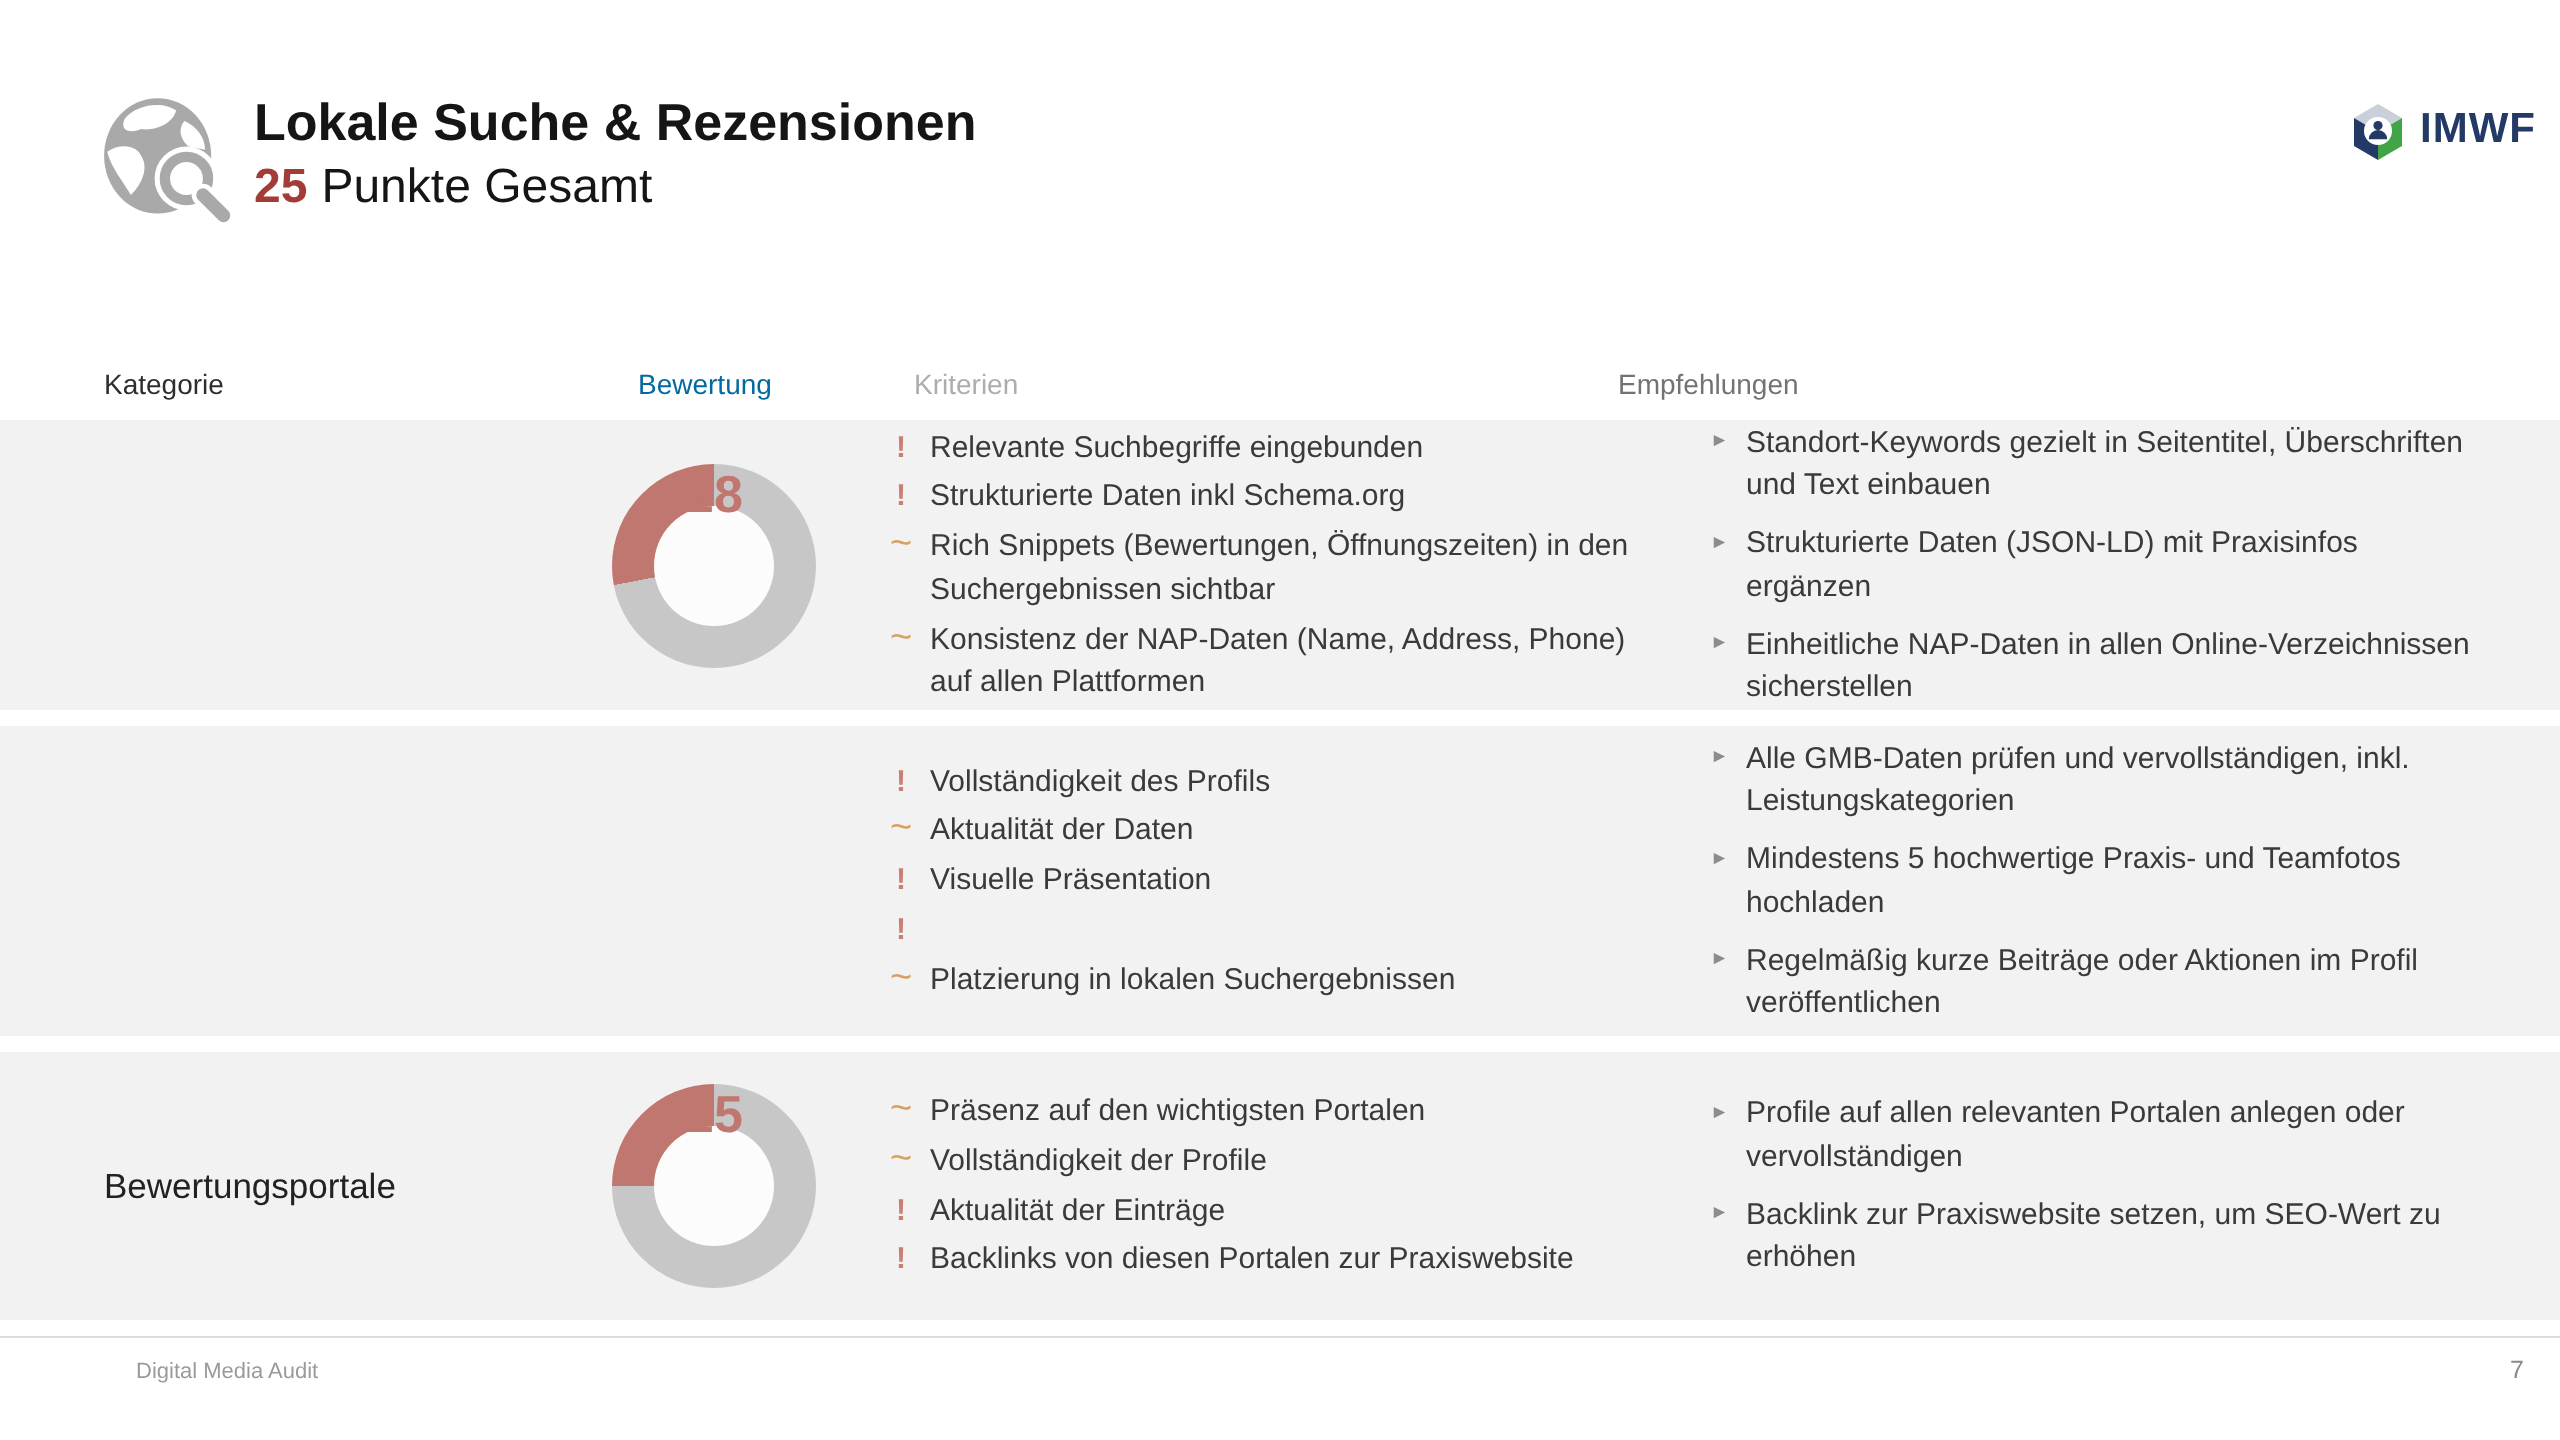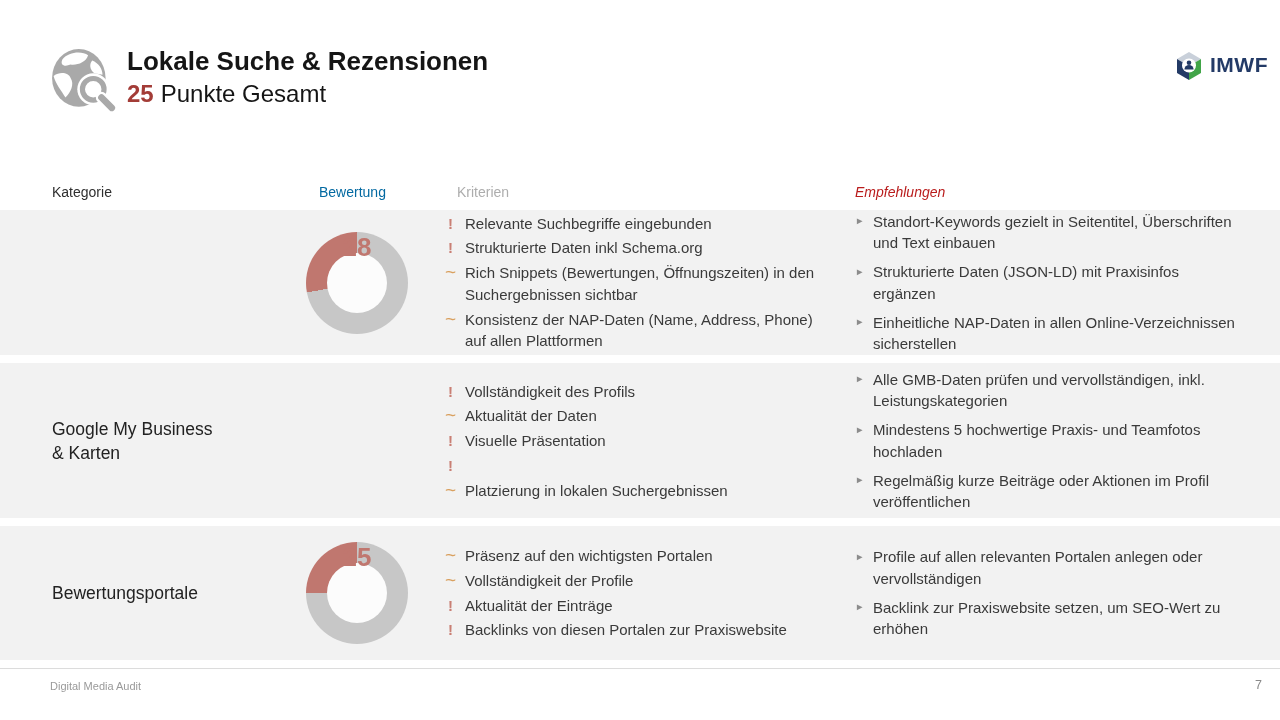--- a/index.html
+++ b/index.html
@@ -13,21 +13,21 @@
   .subtitle{font-size:24px;color:#151515;line-height:1.32;}
   .subtitle .pts{font-weight:bold;color:var(--accent-red,#a33c37);margin-right:7px;}
   .logo{position:absolute;right:44px;top:50px;display:flex;align-items:center;gap:6px;justify-content:center;}
   .logo-text{font-size:21px;font-weight:bold;color:var(--logo-navy,#233a66);letter-spacing:.5px;}
 
   
   .colhead{position:absolute;top:184px;font-size:14px;}
   .ch-kategorie{left:52px;color:#2e2e2e;}
   .ch-bewertung{left:319px;color:#0369a1;}
   .ch-kriterien{left:443px;color:#adadad;margin-left:14px;}
-  .ch-empfehlungen{left:855px;color:#b91c1c;font-style:italic;}
+  .ch-empfehlungen{left:809px;color:#737373;}
 
   
   .rows{position:absolute;top:210px;left:0;width:1280px;display:flex;flex-direction:column;gap:8px;}
   .row{position:relative;background:#f2f2f2;width:100%;}
   .row:nth-child(1){height:145px;}
   .row:nth-child(2){height:155px;}
   .row:nth-child(3){height:134px;}
   .cell{position:absolute;top:50%;transform:translateY(-50%);}
   .cat{left:52px;width:165px;font-size:17.5px;color:#222;line-height:1.4;}
   .donut-wrap{left:306px;}
@@ -39,21 +39,21 @@
   .crit-item{display:flex;gap:7px;font-size:15px;color:#3a3a3a;line-height:1.45;}
   .marker{flex:none;width:15px;text-align:center;}
   .marker.exclaim{color:var(--marker-exclaim,#c97f74);font-weight:bold;}
   .marker.tilde{color:var(--marker-tilde,#d9a05f);font-size:19px;line-height:20px;}
   .rec{left:855px;width:380px;display:flex;flex-direction:column;gap:7px;}
   .rec-item{display:flex;gap:6px;font-size:15px;color:#3a3a3a;line-height:1.45;}
   .arrow{flex:none;width:12px;font-size:9.5px;color:var(--arrow,#8c8c8c);line-height:1;margin-top:5.5px;}
 
   
   .footer-line{position:absolute;left:0;right:0;top:668px;height:1px;background:#dcdcdc;}
-  .footer-label{position:absolute;left:50px;top:680px;font-size:11px;color:#9a9a9a;}
+  .footer-label{position:absolute;left:68px;top:680px;font-size:11px;color:#9a9a9a;}
   .footer-page{position:absolute;right:50px;top:678px;font-size:12.5px;color:#8a8a8a;}
 </style>
 </head>
 <body>
 
 <div class="slide">
 
   <svg class="header-icon" viewBox="0 0 68 68">
     <ellipse cx="28" cy="32" rx="26" ry="28" style="fill:var(--globe-gray,#a9a9a9)"></ellipse>
     <path d="M12 14 C18 6.5, 31 5.5, 37 10 C35 17, 26 20, 20 19 C14 21.5, 9.5 19.5, 12 14 Z" fill="#ffffff"></path>
@@ -123,21 +123,20 @@
             <span>Strukturierte Daten (JSON-LD) mit Praxisinfos ergänzen</span>
           </div>
           <div class="rec-item">
             <span class="arrow">►</span>
             <span>Einheitliche NAP-Daten in allen Online-Verzeichnissen sicherstellen</span>
           </div>
         </div>
   </div>
 
   <div class="row">
-    <div class="cell cat">Google My Business &amp; Karten</div>
     <div class="cell crit">
           <div class="crit-item">
             <span class="marker exclaim">!</span>
             <span>Vollständigkeit des Profils</span>
           </div>
           <div class="crit-item">
             <span class="marker tilde">~</span>
             <span>Aktualität der Daten</span>
           </div>
           <div class="crit-item">

